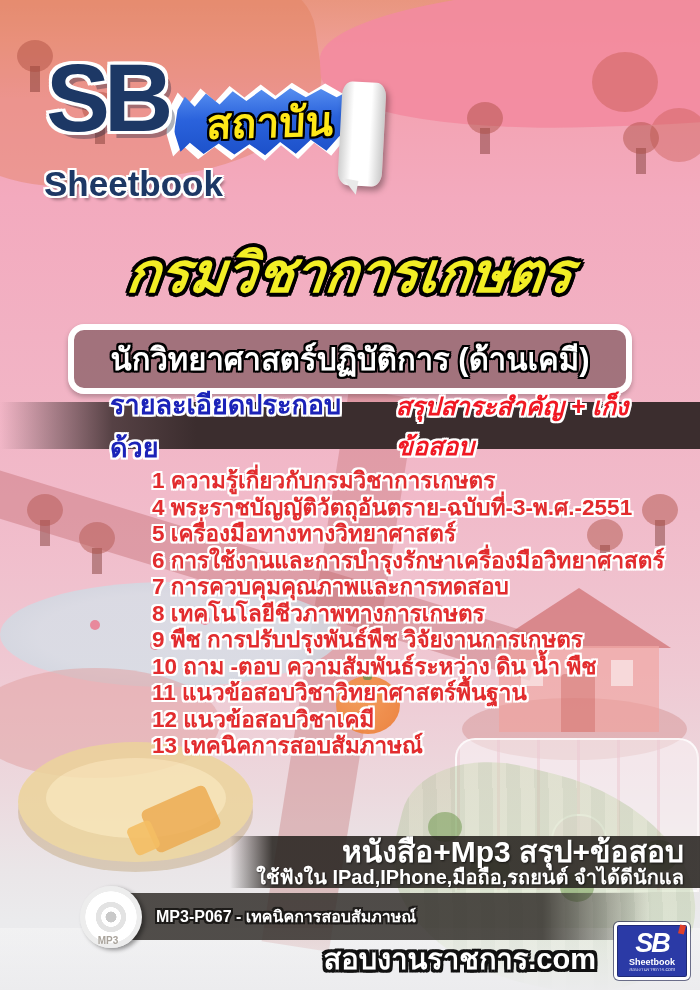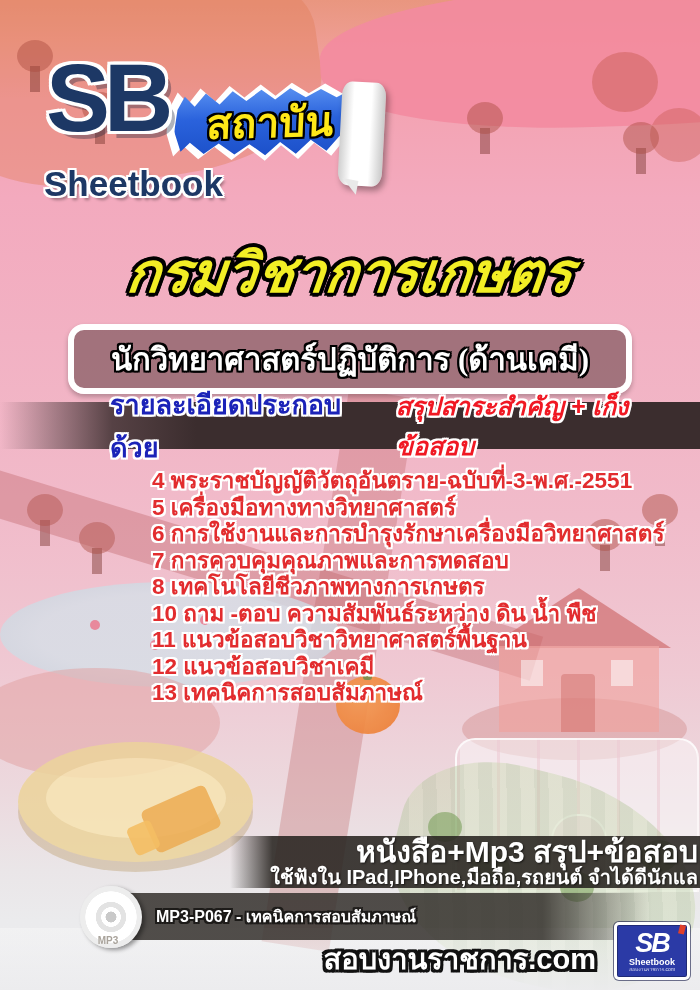--- a/index.html
+++ b/index.html
@@ -70,40 +70,40 @@
     text-shadow:-2px -2px 0 #fff,0 -2px 0 #fff,2px -2px 0 #fff,-2px 0 0 #fff,2px 0 0 #fff,-2px 2px 0 #fff,0 2px 0 #fff,2px 2px 0 #fff,3px 4px 3px rgba(0,0,0,.35);}
 
   
   .title{position:absolute;left:0;top:238px;width:100%;margin:0;z-index:4;text-align:center;
     font-size:55px;line-height:70px;font-weight:900;font-style:italic;transform:skewX(-6deg);
     color:#f2ee25;
     text-shadow:-3px -3px 0 #000,0 -3px 0 #000,3px -3px 0 #000,-3px 0 0 #000,3px 0 0 #000,
       -3px 3px 0 #000,0 3px 0 #000,3px 3px 0 #000,-4px 0 0 #000,4px 0 0 #000,0 -4px 0 #000,0 4px 0 #000;}
   .position-bar{position:absolute;left:68px;top:324px;width:552px;height:58px;z-index:4;
     border:6px solid #fff;border-radius:16px;background:rgba(96,62,66,.55);
-    display:flex;align-items:center;justify-content:center;box-shadow:0 3px 5px rgba(0,0,0,.25);font-family:Liberation Serif, serif;}
+    display:flex;align-items:center;justify-content:center;box-shadow:0 3px 5px rgba(0,0,0,.25);}
   .position-bar span{font-size:31px;font-weight:800;color:#fff;
     text-shadow:-2px -2px 0 #000,0 -2px 0 #000,2px -2px 0 #000,-2px 0 0 #000,2px 0 0 #000,-2px 2px 0 #000,0 2px 0 #000,2px 2px 0 #000;}
   .details-bar{position:absolute;left:0;top:402px;width:700px;height:47px;z-index:4;
     background:linear-gradient(90deg,rgba(59,45,46,0) 0%,rgba(59,45,46,.85) 16%,#3b2d2e 28%);
     display:flex;align-items:center;justify-content:center;gap:12px;padding-left:110px;box-sizing:border-box;}
   .details-bar .blue{font-size:27px;font-weight:800;color:#1b23b8;
     text-shadow:-2px -2px 0 #fff,0 -2px 0 #fff,2px -2px 0 #fff,-2px 0 0 #fff,2px 0 0 #fff,-2px 2px 0 #fff,0 2px 0 #fff,2px 2px 0 #fff;}
   .details-bar .red{font-size:25px;font-weight:800;font-style:italic;color:#f01823;
     text-shadow:-2px -2px 0 #fff,0 -2px 0 #fff,2px -2px 0 #fff,-2px 0 0 #fff,2px 0 0 #fff,-2px 2px 0 #fff,0 2px 0 #fff,2px 2px 0 #fff;}
 
   
   .contents{position:absolute;left:152px;top:468px;margin:0;padding:0;list-style:none;z-index:3;}
   .contents li{font-size:22.5px;line-height:26.5px;font-weight:700;color:#e22c2e;white-space:nowrap;
     text-shadow:-2px -2px 0 #fff,0 -2px 0 #fff,2px -2px 0 #fff,-2px 0 0 #fff,2px 0 0 #fff,-2px 2px 0 #fff,0 2px 0 #fff,2px 2px 0 #fff;}
 
   
   .promo-band{position:absolute;left:230px;top:836px;width:470px;height:52px;z-index:4;
     background:linear-gradient(90deg,rgba(40,36,32,0) 0%,rgba(40,36,32,.88) 9%);
-    display:flex;flex-direction:column;align-items:flex-end;justify-content:center;padding-right:2px;box-sizing:border-box;}
+    display:flex;flex-direction:column;align-items:flex-end;justify-content:center;padding-right:16px;box-sizing:border-box;}
   .promo-band .l1{font-size:30px;line-height:30px;font-weight:800;color:#fff;text-shadow:1px 1px 2px rgba(0,0,0,.6);}
   .promo-band .l2{font-size:20px;line-height:21px;font-weight:700;color:#fff;text-shadow:1px 1px 2px rgba(0,0,0,.6);}
   .mp3-bar{position:absolute;left:104px;top:893px;width:548px;height:47px;z-index:3;
     background:linear-gradient(90deg,rgba(52,48,44,.85) 0 80%,rgba(52,48,44,0) 100%);
     display:flex;align-items:center;padding-left:52px;box-sizing:border-box;border-radius:4px;}
   .mp3-bar span{font-size:16px;font-weight:700;color:#fff;
     text-shadow:-2px -2px 0 #1d1b19,0 -2px 0 #1d1b19,2px -2px 0 #1d1b19,-2px 0 0 #1d1b19,2px 0 0 #1d1b19,-2px 2px 0 #1d1b19,0 2px 0 #1d1b19,2px 2px 0 #1d1b19;}
   .cd{position:absolute;left:80px;top:886px;width:62px;height:62px;border-radius:50%;z-index:4;
     background:radial-gradient(circle,#c9c9c9 0 12%,#ffffff 13% 22%,#e3e3e3 23% 34%,#ffffff 35% 58%,#ededed 59% 74%,#ffffff 75% 100%);
     box-shadow:3px 2px 4px rgba(0,0,0,.4);}
@@ -188,25 +188,27 @@
   <div class="position-bar">
     <span>นักวิทยาศาสตร์ปฏิบัติการ (ด้านเคมี)</span>
   </div>
 
   <div class="details-bar">
     <span class="blue">รายละเอียดประกอบด้วย</span>
     <span class="red">สรุปสาระสำคัญ + เก็งข้อสอบ</span>
   </div>
 
   <ul class="contents">
+    <li>1 ความรู้เกี่ยวกับกรมวิชาการเกษตร</li>
     <li>4 พระราชบัญญัติวัตถุอันตราย-ฉบับที่-3-พ.ศ.-2551</li>
     <li>5 เครื่องมือทางทางวิทยาศาสตร์</li>
     <li>6 การใช้งานและการบำรุงรักษาเครื่องมือวิทยาศาสตร์</li>
     <li>7 การควบคุมคุณภาพและการทดสอบ</li>
     <li>8 เทคโนโลยีชีวภาพทางการเกษตร</li>
+    <li>9 พืช การปรับปรุงพันธ์พืช วิจัยงานการเกษตร</li>
     <li>10 ถาม -ตอบ ความสัมพันธ์ระหว่าง ดิน น้ำ พืช</li>
     <li>11 แนวข้อสอบวิชาวิทยาศาสตร์พื้นฐาน</li>
     <li>12 แนวข้อสอบวิชาเคมี</li>
     <li>13 เทคนิคการสอบสัมภาษณ์</li>
   </ul>
 
   <div class="promo-band">
     <div class="l1">หนังสือ+Mp3 สรุป+ข้อสอบ</div>
     <div class="l2">ใช้ฟังใน IPad,IPhone,มือถือ,รถยนต์ จำได้ดีนักแล</div>
   </div>

